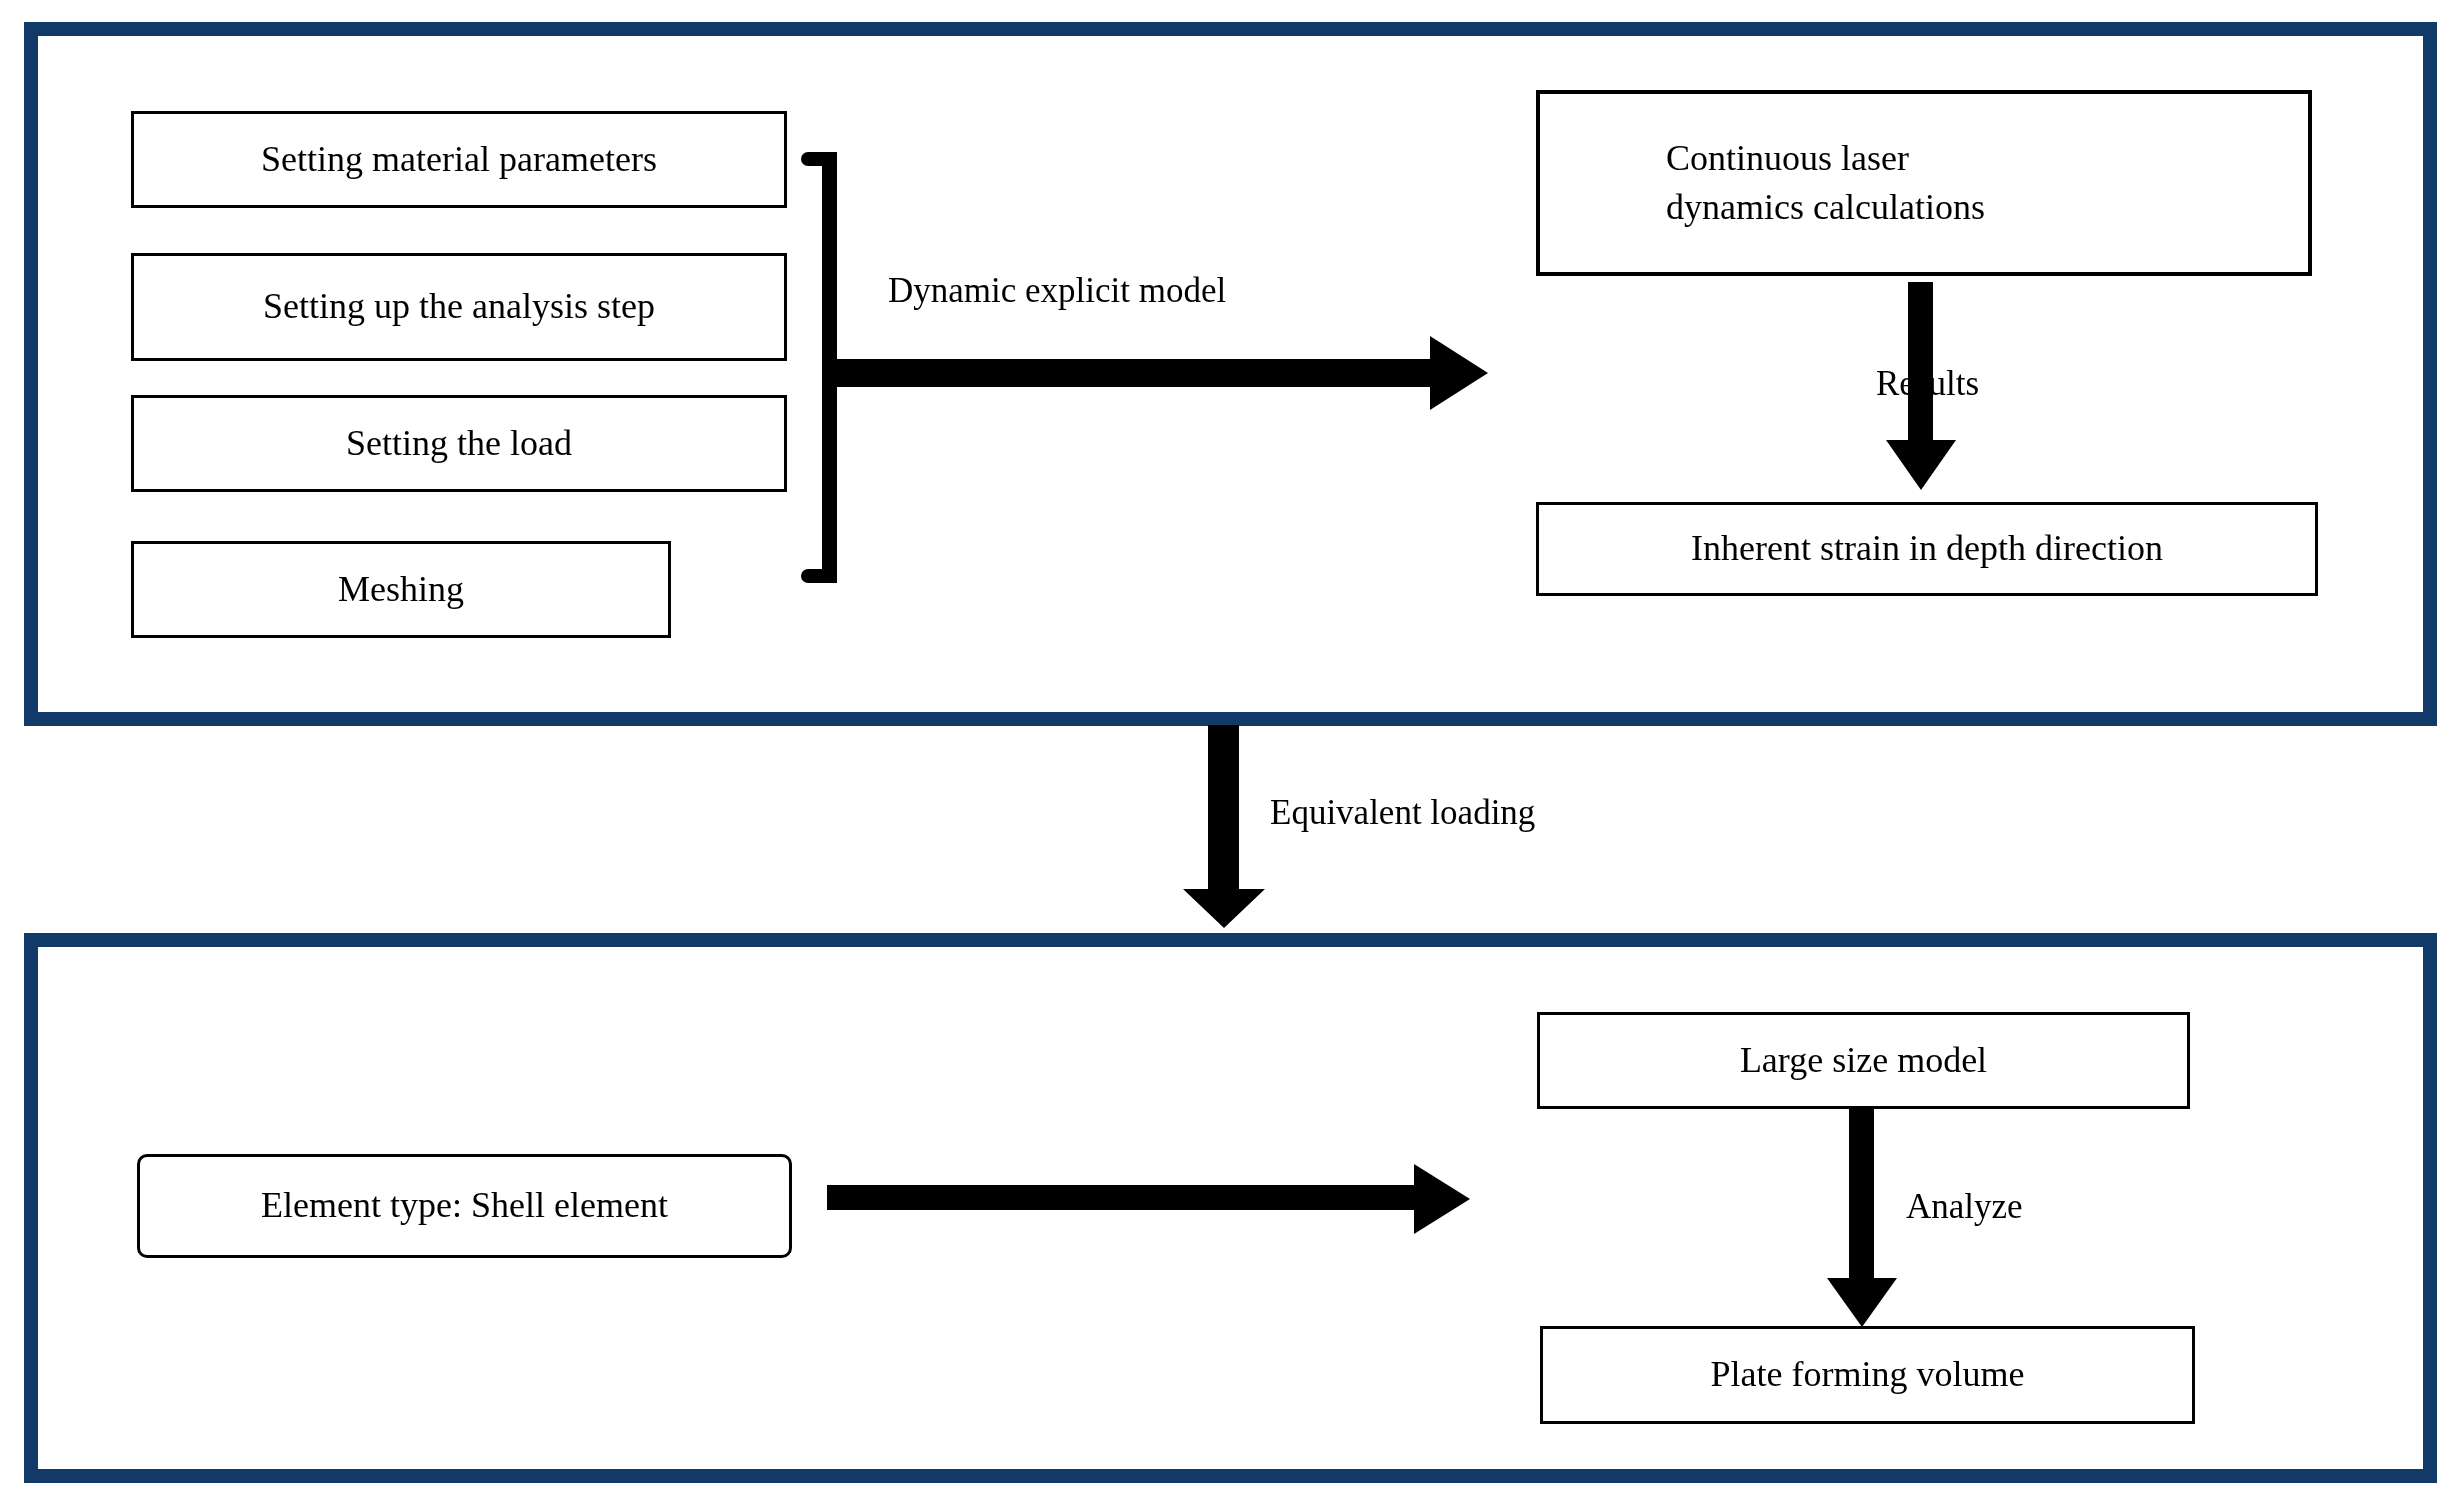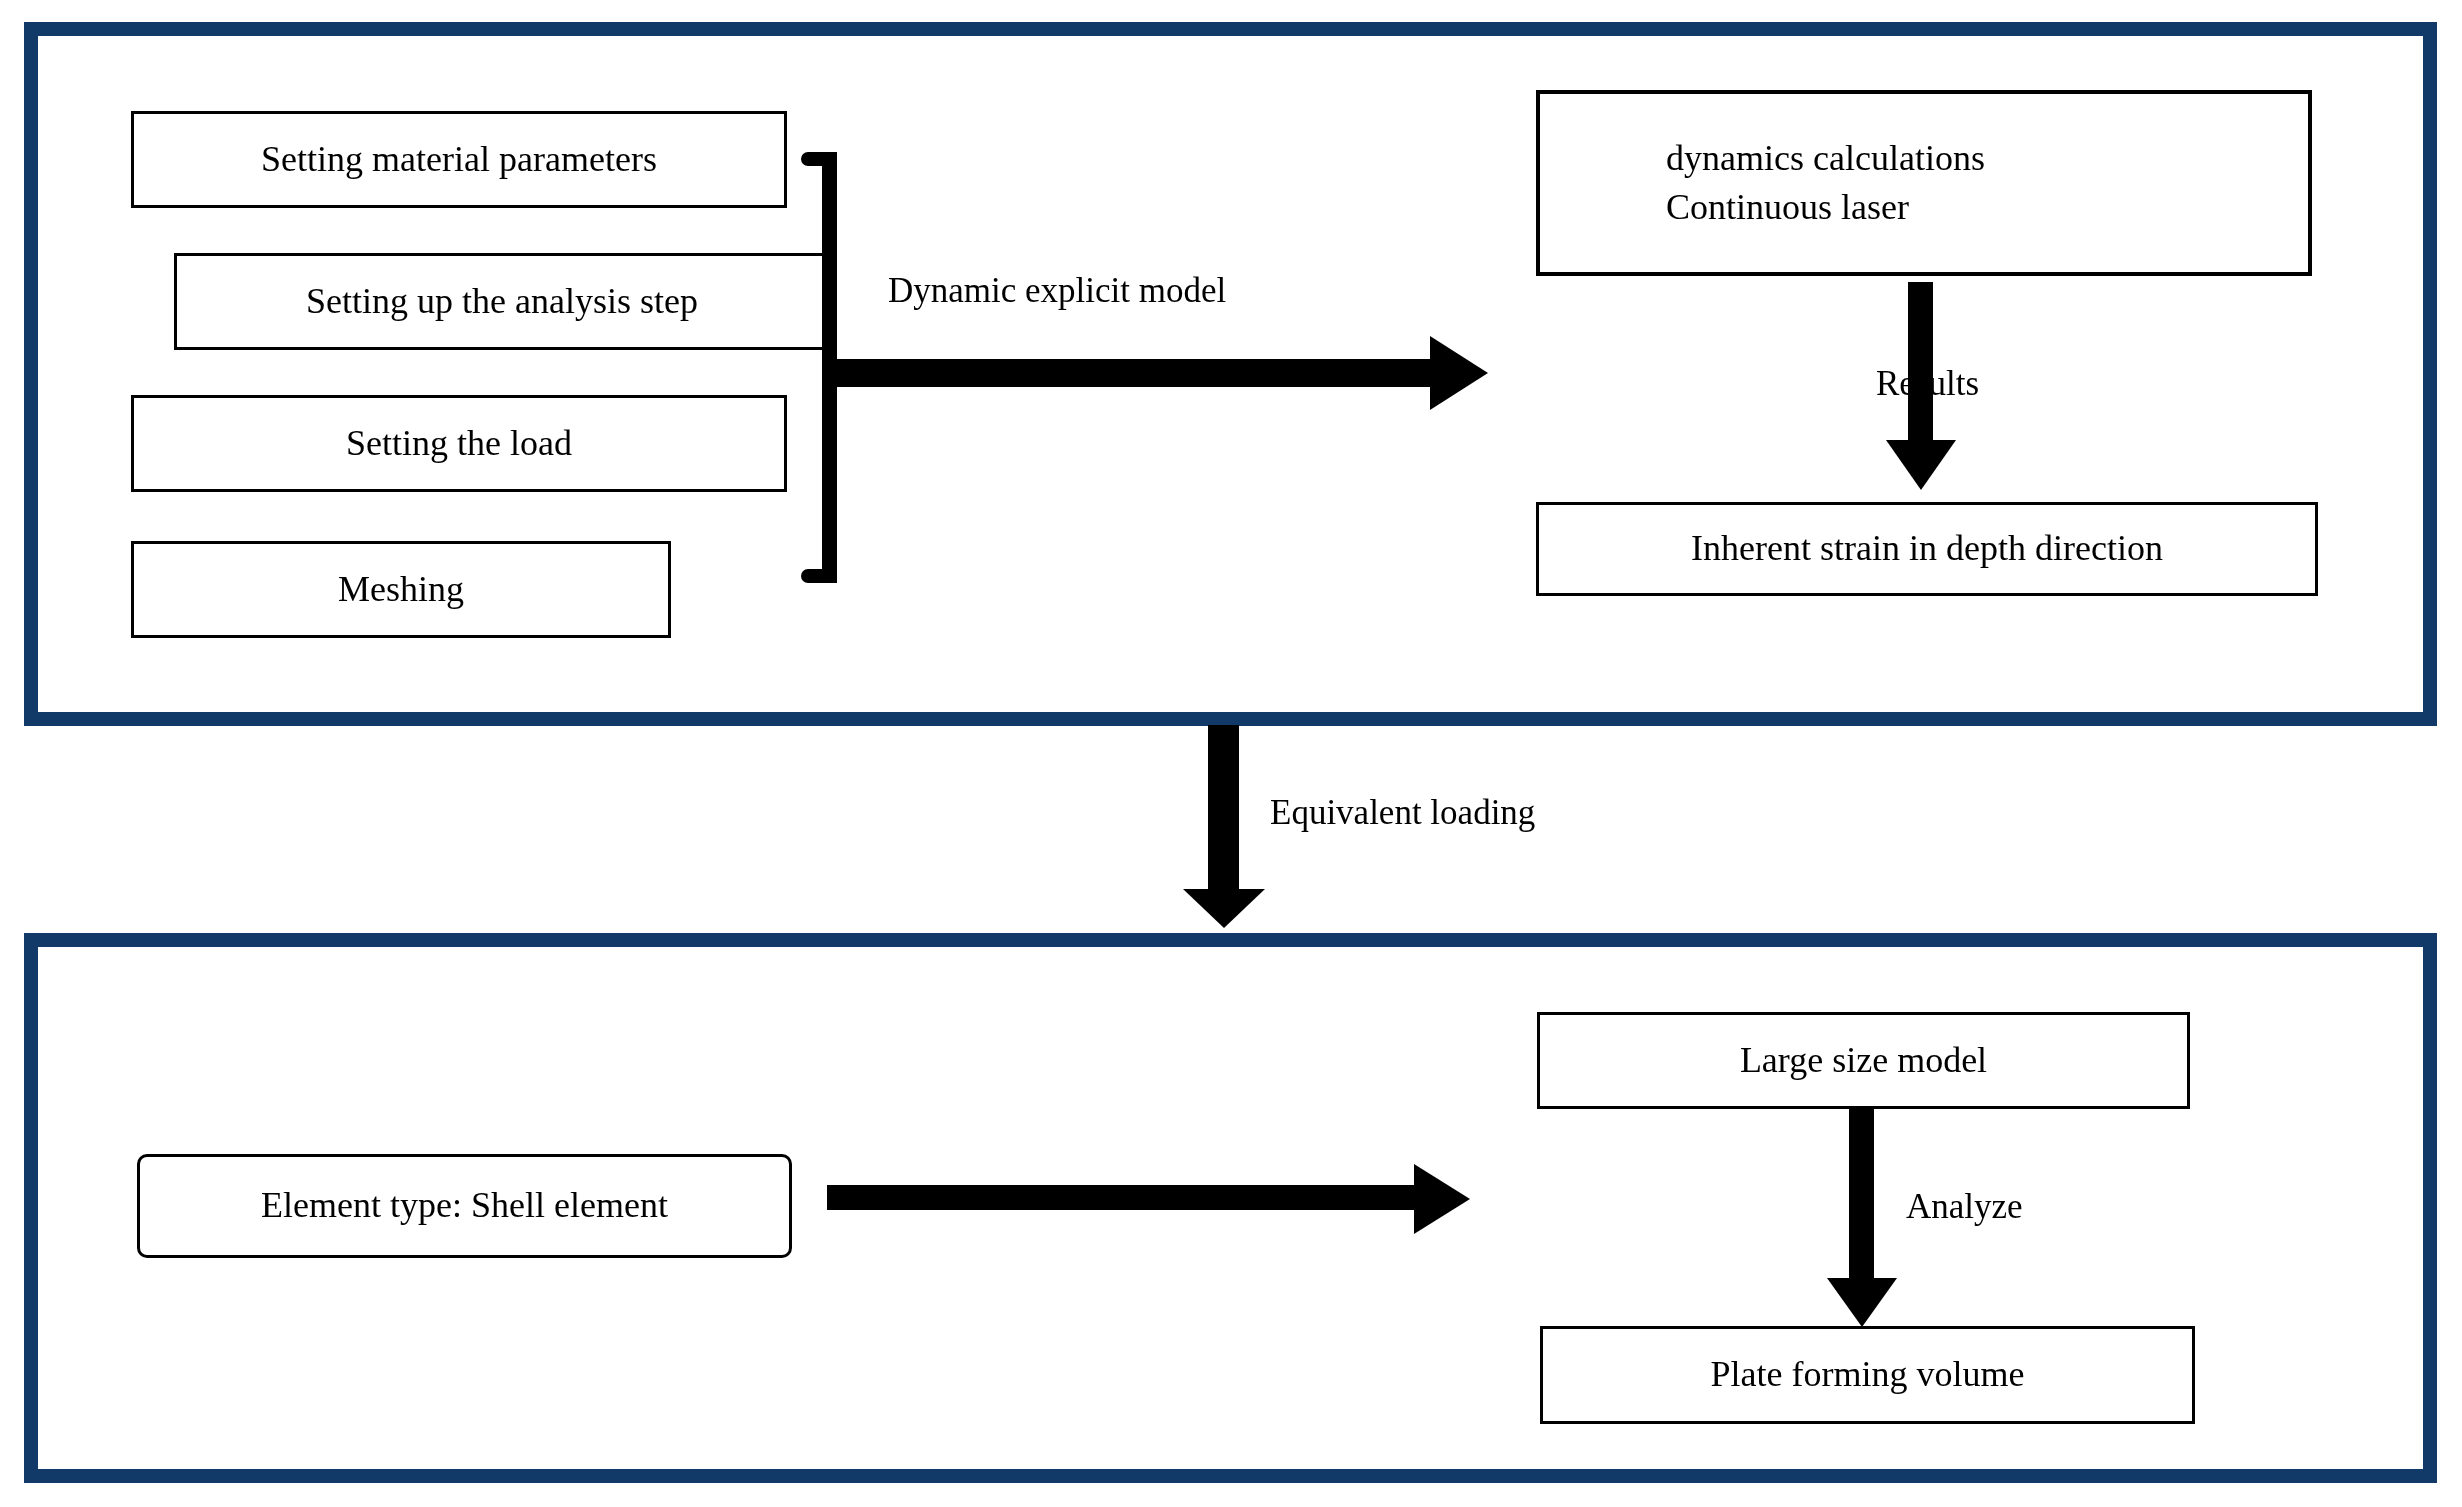--- a/index.html
+++ b/index.html
@@ -64,43 +64,43 @@
 <body>
 
 <div id="canvas">
 
   <div class="frame" style="left: 24px; top: 21.5px; width: 2413px; height: 704px; border-color: rgb(17, 58, 104);"></div>
 
   <div class="fbox" style="left: 131px; top: 111px; width: 656px; height: 97px; border-color: rgb(0, 0, 0);">
       <span>Setting material parameters</span>
     </div>
 
-  <div class="fbox" style="left: 131px; top: 253px; width: 656px; height: 97px; border-color: rgb(0, 0, 0); margin-left: 43px;">
+  <div class="fbox" style="left: 131px; top: 253px; width: 656px; height: 108px; border-color: rgb(0, 0, 0);">
       <span>Setting up the analysis step</span>
     </div>
 
   <div class="fbox" style="left: 131px; top: 395px; width: 656px; height: 97px; border-color: rgb(0, 0, 0);">
       <span>Setting the load</span>
     </div>
 
   <div class="fbox" style="left: 131px; top: 541px; width: 540px; height: 97px; border-color: rgb(0, 0, 0);">
       <span>Meshing</span>
     </div>
 
   <div class="bar" style="left: 822px; top: 152px; width: 15px; height: 431px; background: rgb(0, 0, 0);"></div>
   <div class="cap" style="left: 801px; top: 152px; width: 36px; height: 14px; background: rgb(0, 0, 0);"></div>
   <div class="cap" style="left: 801px; top: 569px; width: 36px; height: 14px; background: rgb(0, 0, 0);"></div>
 
   <div class="flabel" style="left:888px;top:271px;">Dynamic explicit model</div>
   <div class="bar" style="left: 837px; top: 359px; width: 593px; height: 28px; background: rgb(0, 0, 0);"></div>
   <div class="head-right" style="left: 1430px; top: 336px; border-left-color: rgb(0, 0, 0);"></div>
 
   <div class="fbox thick twoline" style="left: 1536px; top: 90px; width: 776px; height: 186px; border-color: rgb(0, 0, 0);">
+    <span>Continuous laser</span>
     <span>dynamics calculations</span>
-    <span>Continuous laser</span>
   </div>
 
   <div class="bar" style="left: 1908px; top: 282px; width: 25px; height: 159px; background: rgb(0, 0, 0);"></div>
   <div class="head-down" style="left: 1886px; top: 440px; border-top-width: 50px; border-top-color: rgb(0, 0, 0);"></div>
   <div class="flabel" style="left:1876px;top:356px;margin-top:8px;">Results</div>
 
   <div class="fbox" style="left: 1536px; top: 502px; width: 782px; height: 94px; border-color: rgb(0, 0, 0); text-align: right;">
       <span>Inherent strain in depth direction</span>
     </div>
 

